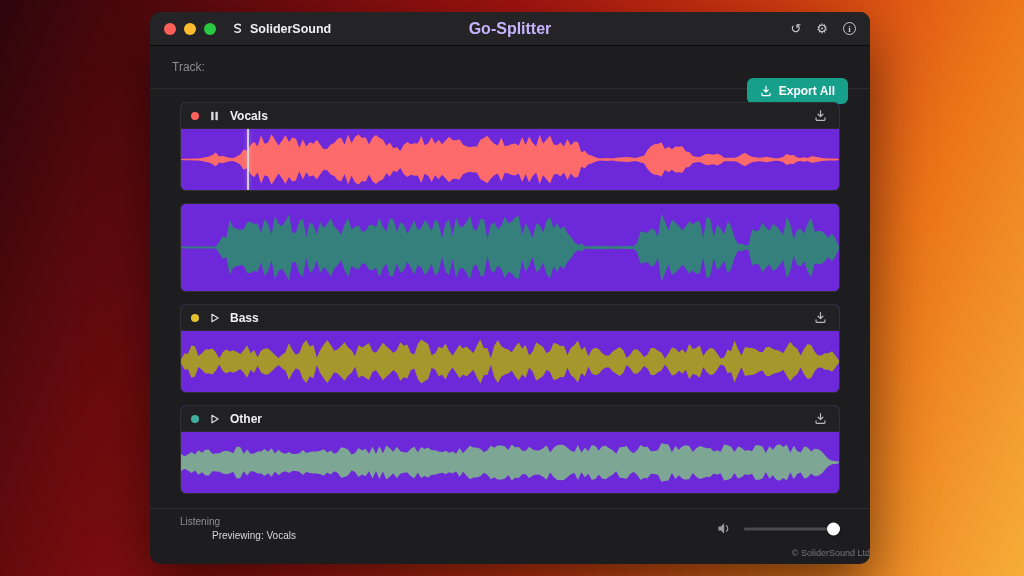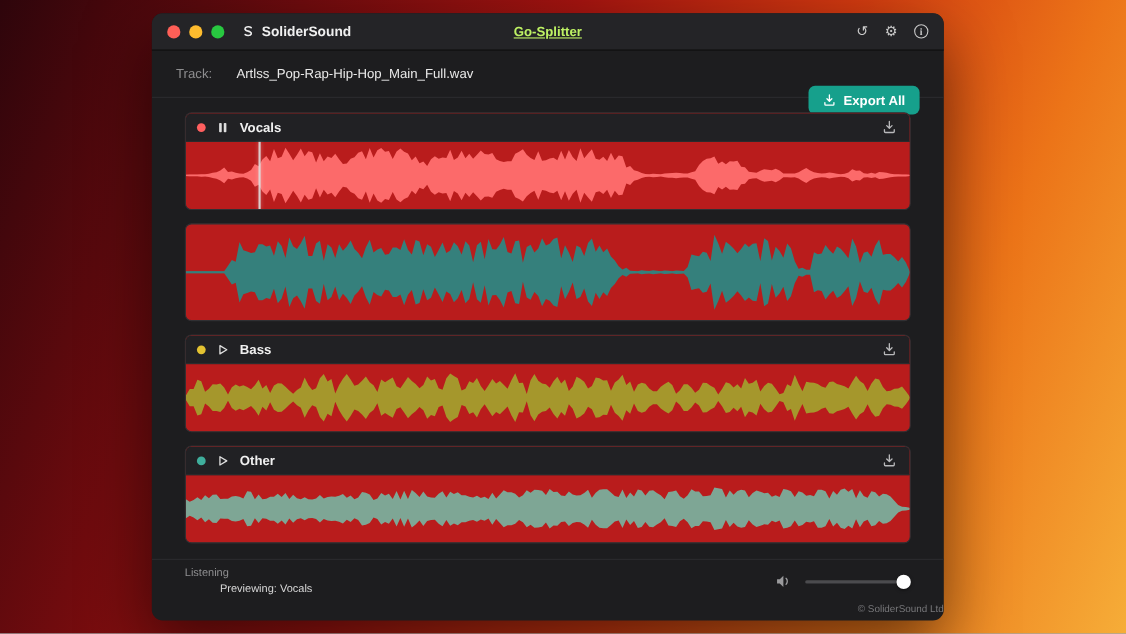--- a/index.html
+++ b/index.html
@@ -2,39 +2,39 @@
 <html style="--accent: #16a08c;"><head>
 <meta charset="utf-8">
 <style>
   * { margin:0; padding:0; box-sizing:border-box; }
   html,body { width:1024px; height:576px; overflow:hidden; font-family:"Liberation Sans", sans-serif; }
   .bg {
     position:relative; width:1024px; height:576px;
     background: linear-gradient(112deg, #2e050b 0%, #6f0b0e 22%, #a51410 42%, #d23a10 62%, #ec7418 80%, #f6ad38 100%);
   }
   .window {
-    position:absolute; left:138px; top:12px; width:720px; height:552px;
+    position:absolute; left:150px; top:12px; width:720px; height:552px;
     background:#1d1d1f; border-radius:10px; overflow:hidden;
     box-shadow:0 25px 60px rgba(0,0,0,.55);
     display:flex; flex-direction:column;
     color:#e6e6e6;
   }
   
   .titlebar {
     height:34px; flex:0 0 34px; display:flex; align-items:center;
     padding:0 14px; background:#242427; border-bottom:1px solid #0c0c0d; position:relative;
   }
   .traffic { display:flex; gap:8px; align-items:center; }
   .tl { width:12px; height:12px; border-radius:50%; display:inline-block; }
   .tl.red { background:#ff5f57; }
   .tl.yellow { background:#febc2e; }
   .tl.green { background:#28c840; }
   .brand { display:flex; align-items:center; gap:6px; margin-left:14px; font-size:12.5px; font-weight:700; color:#f0f0f0; }
   .win-title {
-    position:absolute; left:0; right:0; text-align:center; font-size:12px; font-weight:700; color:#bef264; pointer-events:none;text-decoration:underline;
+    position:absolute; left:0; right:0; text-align:center; font-size:16px; font-weight:700; color:#c4b5fd; pointer-events:none;
   }
   .titlebar-actions { margin-left:auto; display:flex; align-items:center; gap:15px; color:#c9c9c9; z-index:2; }
   .tb-icon { font-size:13px; line-height:1; cursor:pointer; }
   .info-circle {
     width:13px; height:13px; border:1.3px solid #c9c9c9; border-radius:50%;
     display:inline-flex; align-items:center; justify-content:center;
     font-size:9px; font-weight:700; font-family:"Liberation Serif", serif;
   }
   
   .trackbar {
@@ -45,21 +45,21 @@
   .track-file { color:#e9e9e9; font-size:12px; }
   .export-btn {
     margin-left:auto; display:flex; align-items:center; gap:7px;
     background:var(--accent,#16a08c); color:#fff; border:none; border-radius:6px;
     font-family:inherit; font-size:12px; font-weight:700; padding:6px 13px; cursor:pointer;margin-top:48px;
   }
   
   .content { flex:1 1 auto; display:flex; flex-direction:column; gap:12px; padding:13px 30px 14px 30px; overflow:hidden; }
   .panel {
     flex:1 1 0; display:flex; flex-direction:column; min-height:0;
-    background:#b91c1c; border:1px solid #303033; border-radius:6px; overflow:hidden;
+    background:#6d28d9; border:1px solid #303033; border-radius:6px; overflow:hidden;
   }
   .panel-header {
     flex:0 0 26px; display:flex; align-items:center; gap:9px;
     padding:0 10px; background:#212124; border-bottom:1px solid #2c2c2e;
   }
   .dot { width:8px; height:8px; border-radius:50%; flex:0 0 auto; }
   .transport { width:13px; height:13px; display:inline-flex; align-items:center; justify-content:center; cursor:pointer; }
   .stem-name { font-size:12px; font-weight:700; color:#f0f0f0; }
   .dl-btn { margin-left:auto; background:none; border:none; color:#b9b9bb; cursor:pointer; display:flex; align-items:center; padding:2px; }
   .wave-wrap { flex:1 1 auto; position:relative; min-height:0; }
@@ -104,21 +104,20 @@
       <div class="win-title">Go-Splitter</div>
       <div class="titlebar-actions">
         <span class="tb-icon">↺</span>
         <span class="tb-icon">⚙</span>
         <span class="info-circle">i</span>
       </div>
     </div>
 
     <div class="trackbar">
       <span class="track-label">Track:</span>
-      <span class="track-file">Artlss_Pop-Rap-Hip-Hop_Main_Full.wav</span>
       <button class="export-btn">
         <span style="display:inline-flex;">
           <svg width="12" height="12" viewBox="0 0 14 14">
               <path d="M7 1.6v6.2M4.4 5.6 7 8.2l2.6-2.6" stroke="#fff" stroke-width="1.4" fill="none" stroke-linecap="round" stroke-linejoin="round"></path>
               <path d="M2.2 9.6v1.8c0 .5.4.9.9.9h7.8c.5 0 .9-.4.9-.9V9.6" stroke="#fff" stroke-width="1.4" fill="none" stroke-linecap="round"></path>
             </svg>
         </span>
         <span>Export All</span>
       </button>
     </div>

